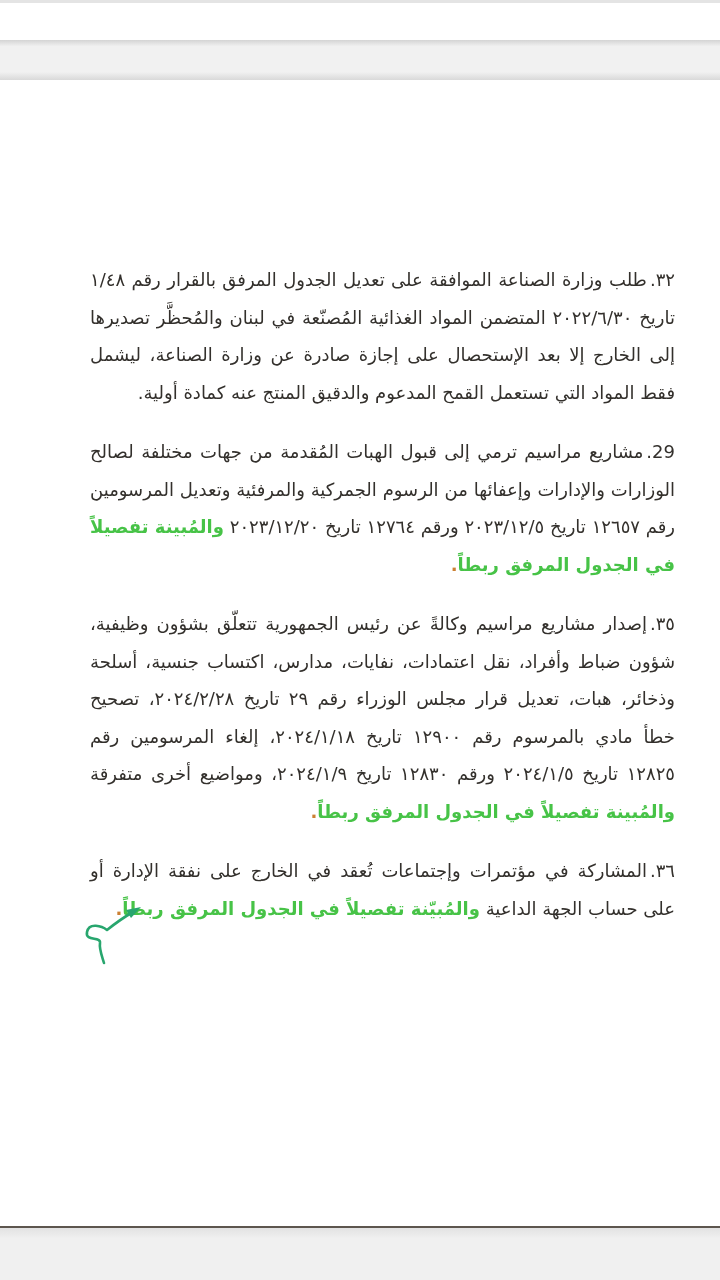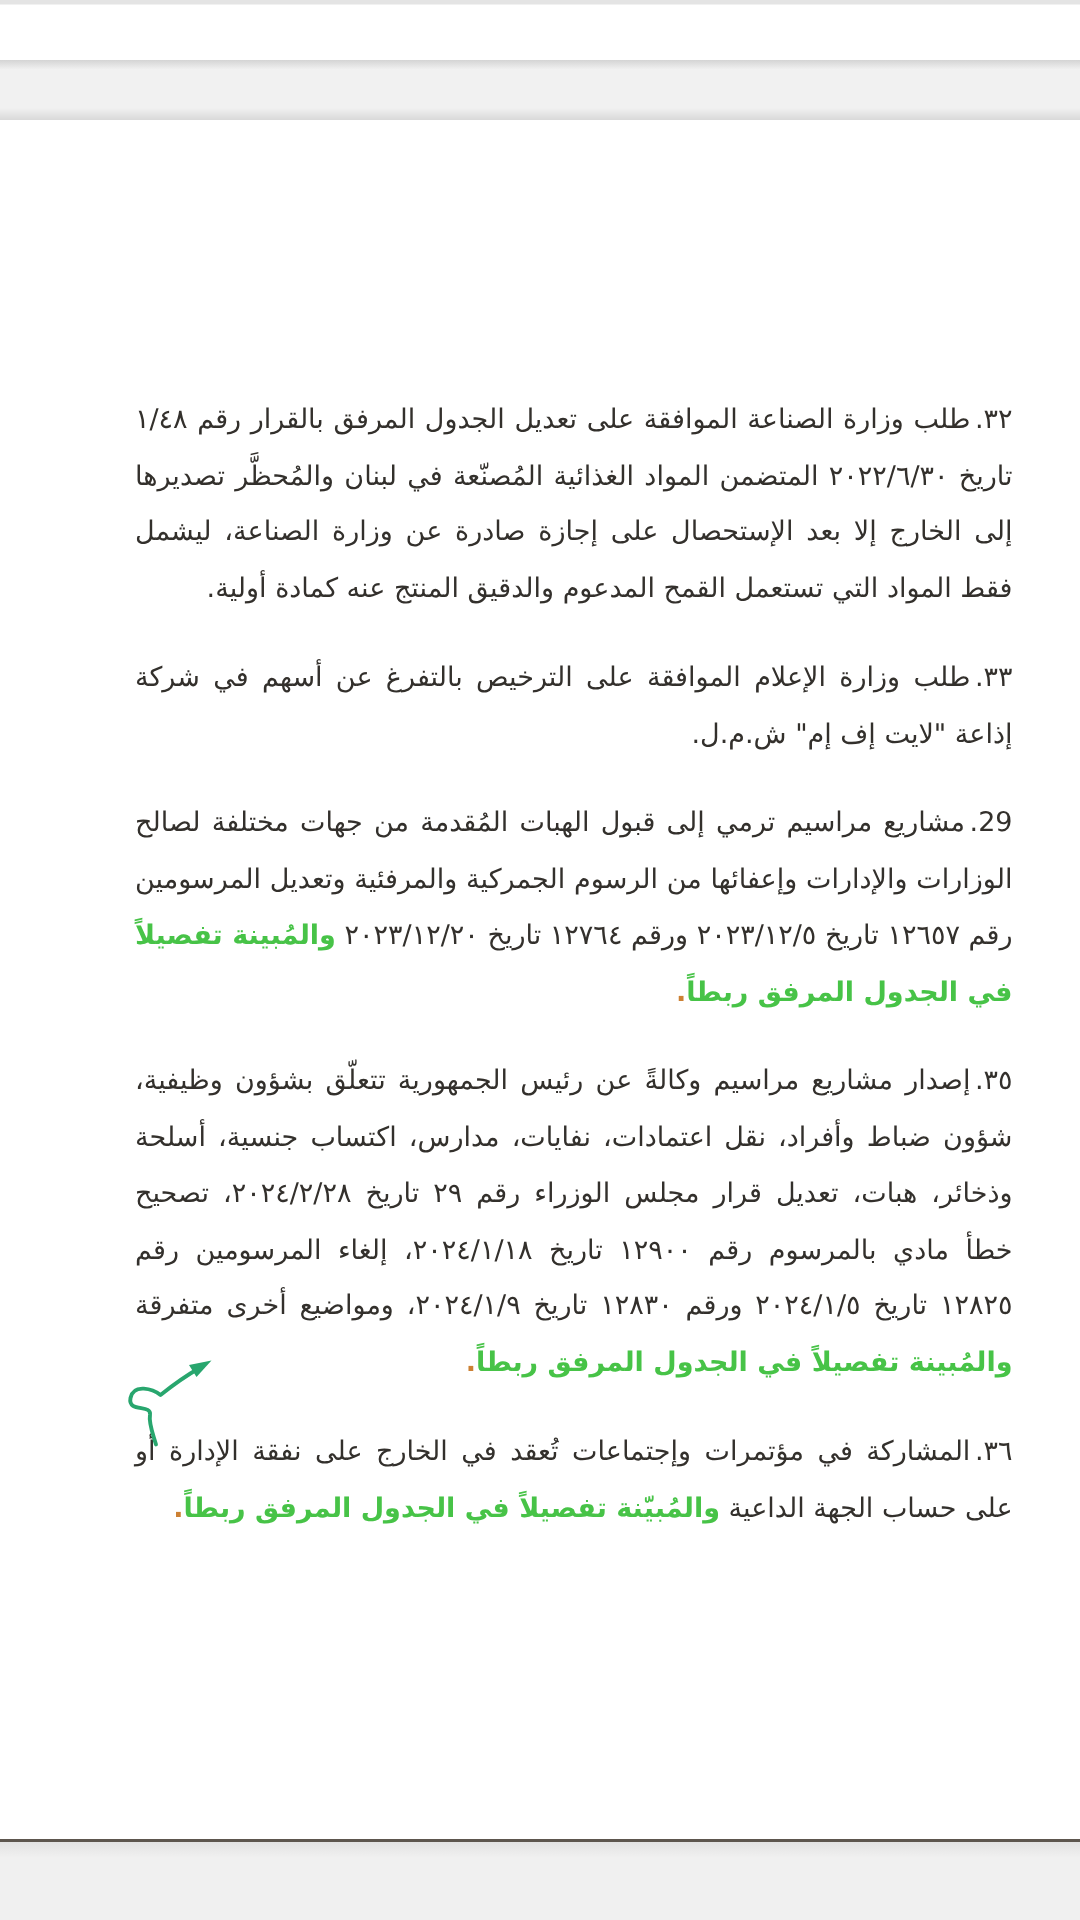--- a/index.html
+++ b/index.html
@@ -54,21 +54,20 @@
 
 <div class="screen">
 
   <div class="top-edge"></div>
   <div class="page-gap-top"></div>
 
   <div class="content">
 
     <p class="item"><span class="num">٣٢.</span><span>طلب وزارة الصناعة الموافقة على تعديل الجدول المرفق بالقرار رقم ١/٤٨ تاريخ ٢٠٢٢/٦/٣٠ المتضمن المواد الغذائية المُصنّعة في لبنان والمُحظَّر تصديرها إلى الخارج إلا بعد الإستحصال على إجازة صادرة عن وزارة الصناعة، ليشمل فقط المواد التي تستعمل القمح المدعوم والدقيق المنتج عنه كمادة أولية.</span><span class="hl"></span><span class="dot"></span></p>
 
-    <p class="item"><span class="num">٣٣.</span><span>طلب وزارة الإعلام الموافقة على الترخيص بالتفرغ عن أسهم في شركة إذاعة "لايت إف إم" ش.م.ل.</span><span class="hl"></span><span class="dot"></span></p>
 
     <p class="item"><span class="num">29.</span><span>مشاريع مراسيم ترمي إلى قبول الهبات المُقدمة من جهات مختلفة لصالح الوزارات والإدارات وإعفائها من الرسوم الجمركية والمرفئية وتعديل المرسومين رقم ١٢٦٥٧ تاريخ ٢٠٢٣/١٢/٥ ورقم ١٢٧٦٤ تاريخ ٢٠٢٣/١٢/٢٠ </span><span class="hl">والمُبينة تفصيلاً في الجدول المرفق ربطاً</span><span class="dot">.</span></p>
 
     <p class="item"><span class="num">٣٥.</span><span>إصدار مشاريع مراسيم وكالةً عن رئيس الجمهورية تتعلّق بشؤون وظيفية، شؤون ضباط وأفراد، نقل اعتمادات، نفايات، مدارس، اكتساب جنسية، أسلحة وذخائر، هبات، تعديل قرار مجلس الوزراء رقم ٢٩ تاريخ ٢٠٢٤/٢/٢٨، تصحيح خطأ مادي بالمرسوم رقم ١٢٩٠٠ تاريخ ٢٠٢٤/١/١٨، إلغاء المرسومين رقم ١٢٨٢٥ تاريخ ٢٠٢٤/١/٥ ورقم ١٢٨٣٠ تاريخ ٢٠٢٤/١/٩، ومواضيع أخرى متفرقة </span><span class="hl">والمُبينة تفصيلاً في الجدول المرفق ربطاً</span><span class="dot">.</span></p>
 
     <p class="item"><span class="num">٣٦.</span><span>المشاركة في مؤتمرات وإجتماعات تُعقد في الخارج على نفقة الإدارة أو على حساب الجهة الداعية </span><span class="hl">والمُبيّنة تفصيلاً في الجدول المرفق ربطاً</span><span class="dot">.</span></p>
 
   </div>
 
   <svg class="signature" viewBox="0 0 100 80" aria-hidden="true">

